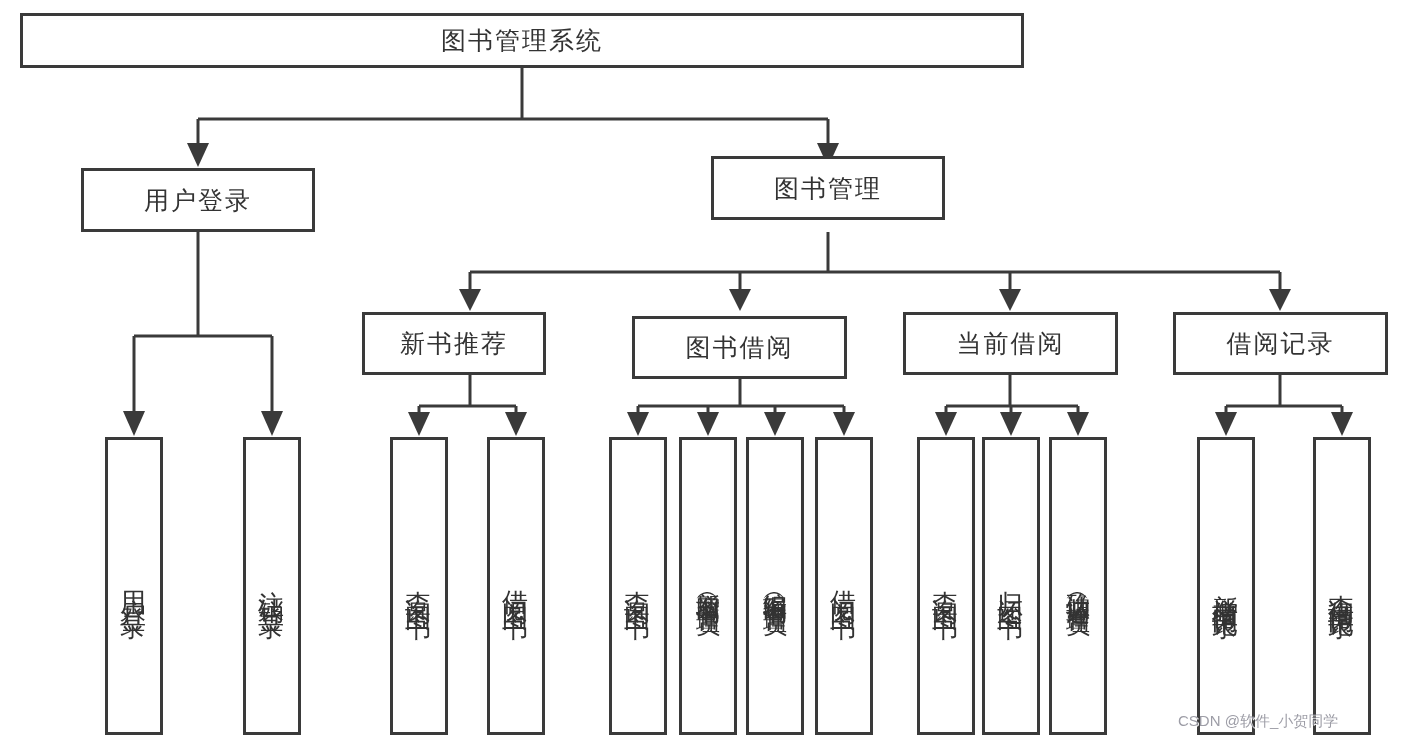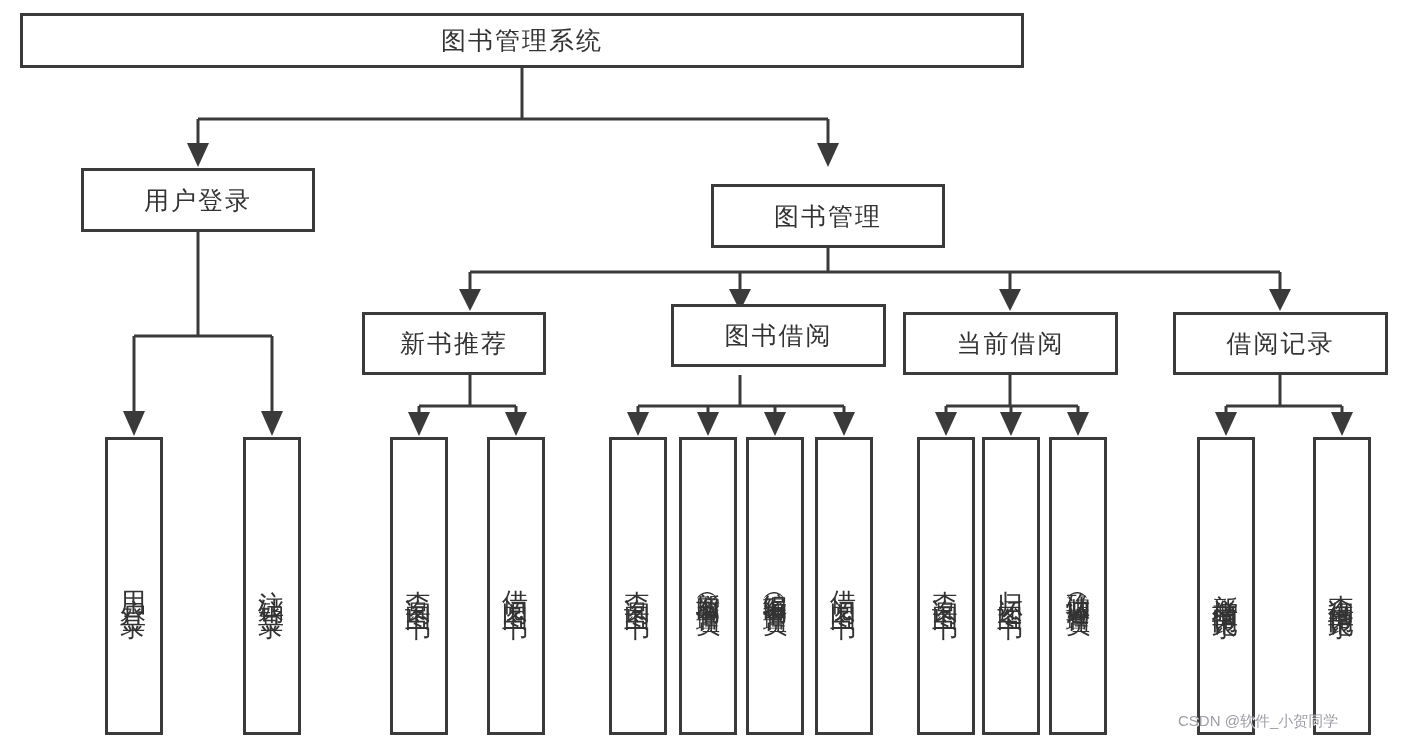--- a/index.html
+++ b/index.html
@@ -109,28 +109,28 @@
     <polygon points="1331,412 1353,412 1342,436" stroke="none"></polygon>
   </svg>
 
   <div class="node h-node" style="left:20px;top:13px;width:1004px;height:55px;">
     <span>图书管理系统</span>
   </div>
 
   <div class="node h-node" style="left:81px;top:168px;width:234px;height:64px;">
     <span>用户登录</span>
   </div>
-  <div class="node h-node" style="left:711px;top:184px;width:234px;height:64px;">
+  <div class="node h-node" style="left:711px;top:156px;width:234px;height:64px;">
     <span>图书管理</span>
   </div>
 
   <div class="node h-node" style="left:362px;top:312px;width:184px;height:63px;">
     <span>新书推荐</span>
   </div>
-  <div class="node h-node" style="left:632px;top:304px;width:215px;height:63px;margin-left:39px;">
+  <div class="node h-node" style="left:632px;top:316px;width:215px;height:63px;">
     <span>图书借阅</span>
   </div>
   <div class="node h-node" style="left:903px;top:312px;width:215px;height:63px;">
     <span>当前借阅</span>
   </div>
   <div class="node h-node" style="left:1173px;top:312px;width:215px;height:63px;">
     <span>借阅记录</span>
   </div>
 
   <div class="node leaf ls-a" style="left:105px;">

